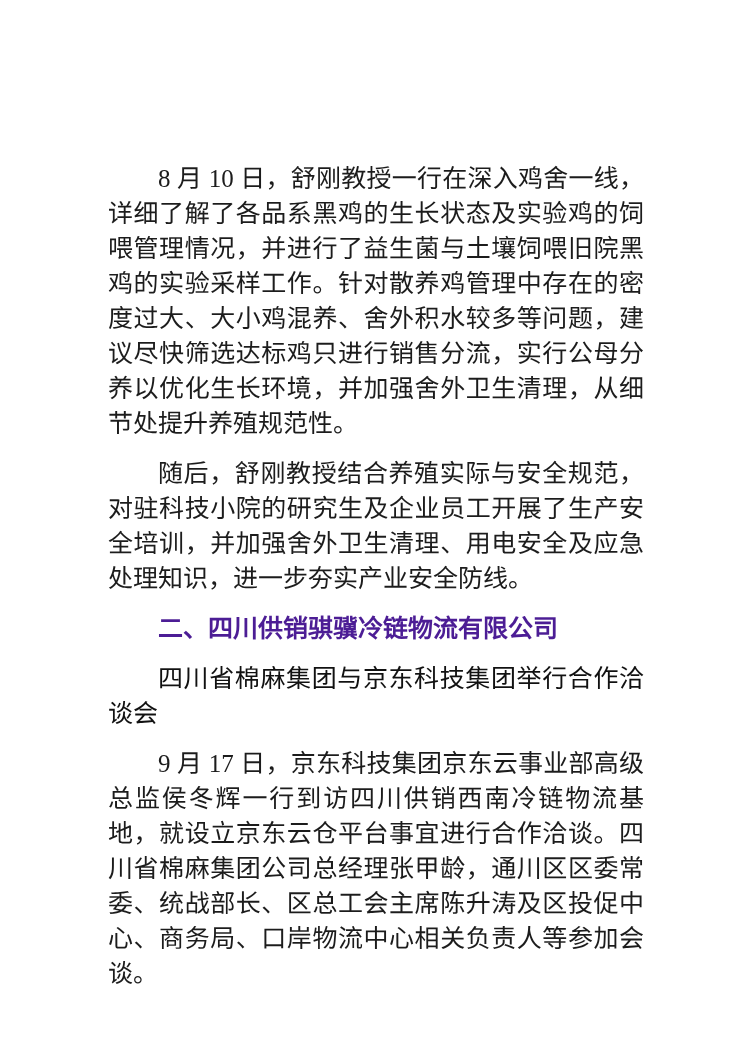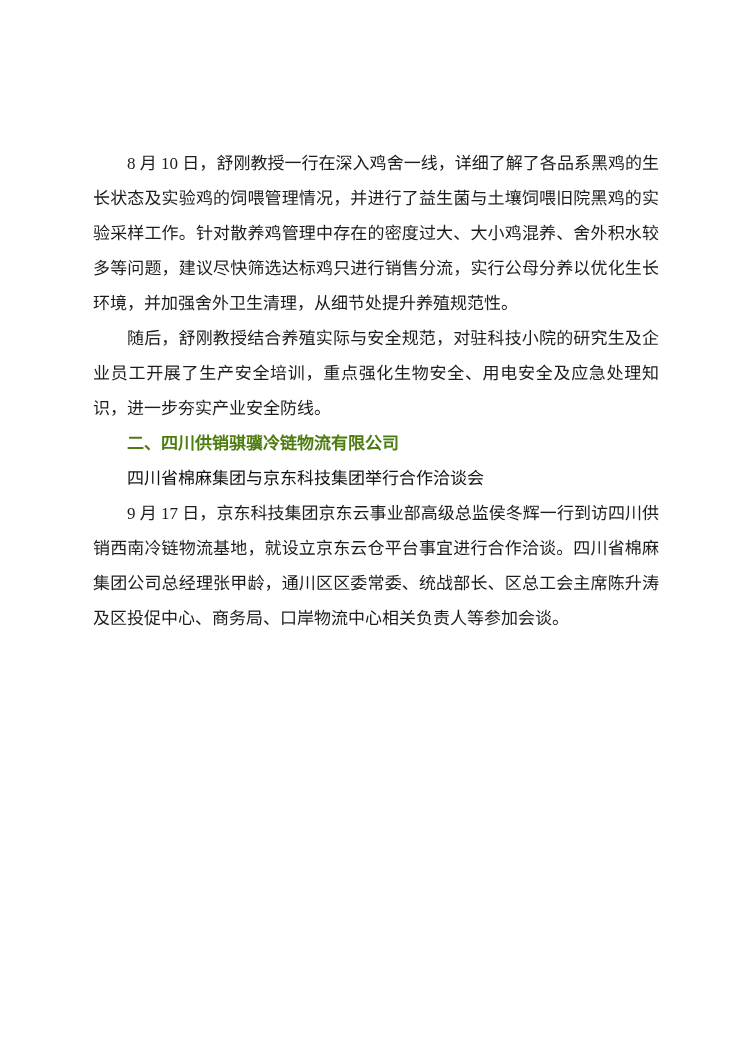--- a/index.html
+++ b/index.html
@@ -14,50 +14,50 @@
     background: #ffffff;
     overflow: hidden;
   }
   .content {
     position: absolute;
     left: 93px;
     top: 146px;
     width: 566px;
   }
   .para {
-    margin: 0;
+    margin: 15px;
     padding: 0;
-    font-size: 17px;
+    font-size: 25px;
     line-height: 35px;
     color: #1c1c1c;
     text-align: justify;
     text-justify: inter-ideograph;
     text-indent: 2em;
     overflow-wrap: break-word;
     word-break: normal;
   }
   .para.body {
     font-family: "Liberation Serif", "DejaVu Serif", serif;
     font-weight: 400;
   }
   .para.heading1 {
     font-family: "Liberation Sans", "DejaVu Sans", sans-serif;
     font-weight: 700;
-    color: #4d7c0f;
+    color: #4c1d95;
   }
   .para.heading2 {
     font-family: "Liberation Serif", "DejaVu Serif", serif;
     font-weight: 400;
     color: #111111;
   }
 </style>
 </head>
 <body>
 
 <div class="page">
   <div class="content">
     <p class="para body">8 月 10 日，舒刚教授一行在深入鸡舍一线，详细了解了各品系黑鸡的生长状态及实验鸡的饲喂管理情况，并进行了益生菌与土壤饲喂旧院黑鸡的实验采样工作。针对散养鸡管理中存在的密度过大、大小鸡混养、舍外积水较多等问题，建议尽快筛选达标鸡只进行销售分流，实行公母分养以优化生长环境，并加强舍外卫生清理，从细节处提升养殖规范性。</p>
-    <p class="para body">随后，舒刚教授结合养殖实际与安全规范，对驻科技小院的研究生及企业员工开展了生产安全培训，重点强化生物安全、用电安全及应急处理知识，进一步夯实产业安全防线。</p>
+    <p class="para body">随后，舒刚教授结合养殖实际与安全规范，对驻科技小院的研究生及企业员工开展了生产安全培训，并加强舍外卫生清理、用电安全及应急处理知识，进一步夯实产业安全防线。</p>
     <p class="para heading1">二、四川供销骐骥冷链物流有限公司</p>
     <p class="para heading2">四川省棉麻集团与京东科技集团举行合作洽谈会</p>
     <p class="para body">9 月 17 日，京东科技集团京东云事业部高级总监侯冬辉一行到访四川供销西南冷链物流基地，就设立京东云仓平台事宜进行合作洽谈。四川省棉麻集团公司总经理张甲龄，通川区区委常委、统战部长、区总工会主席陈升涛及区投促中心、商务局、口岸物流中心相关负责人等参加会谈。</p>
   </div>
 </div>
 
 </body></html>

